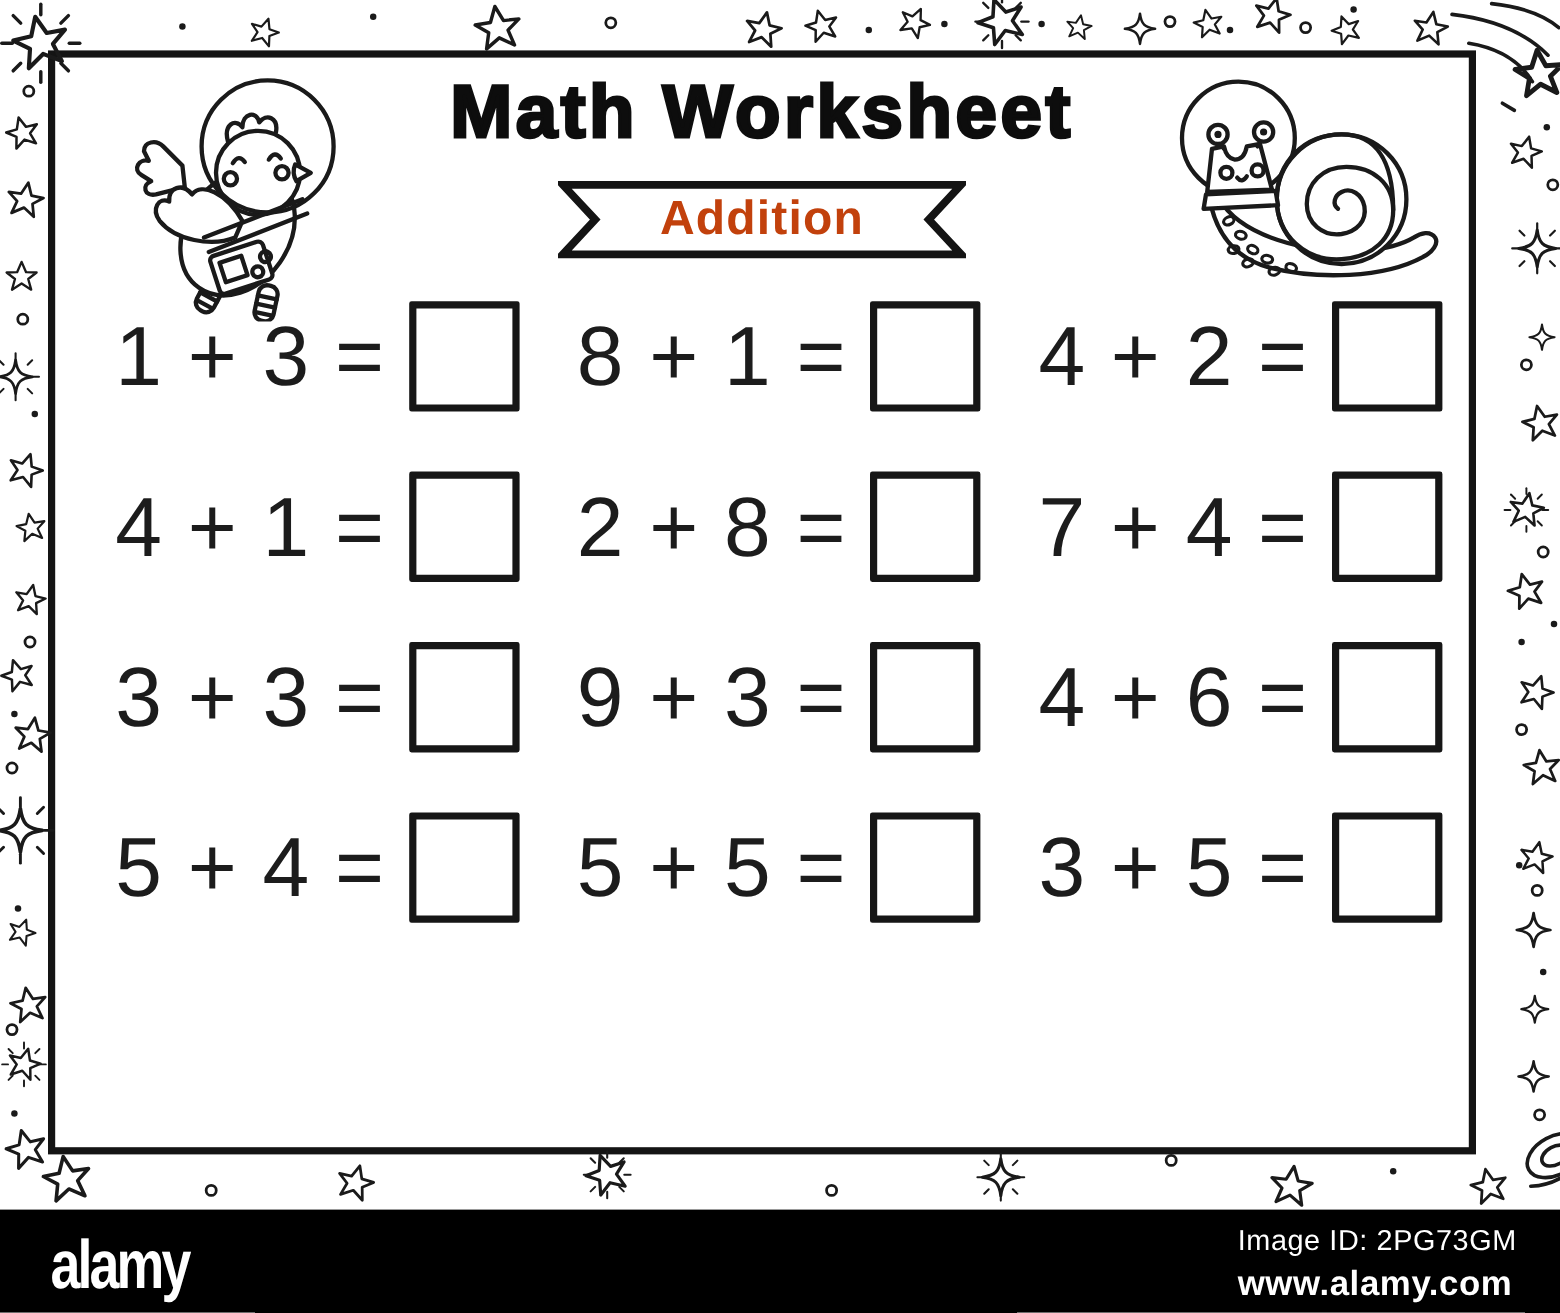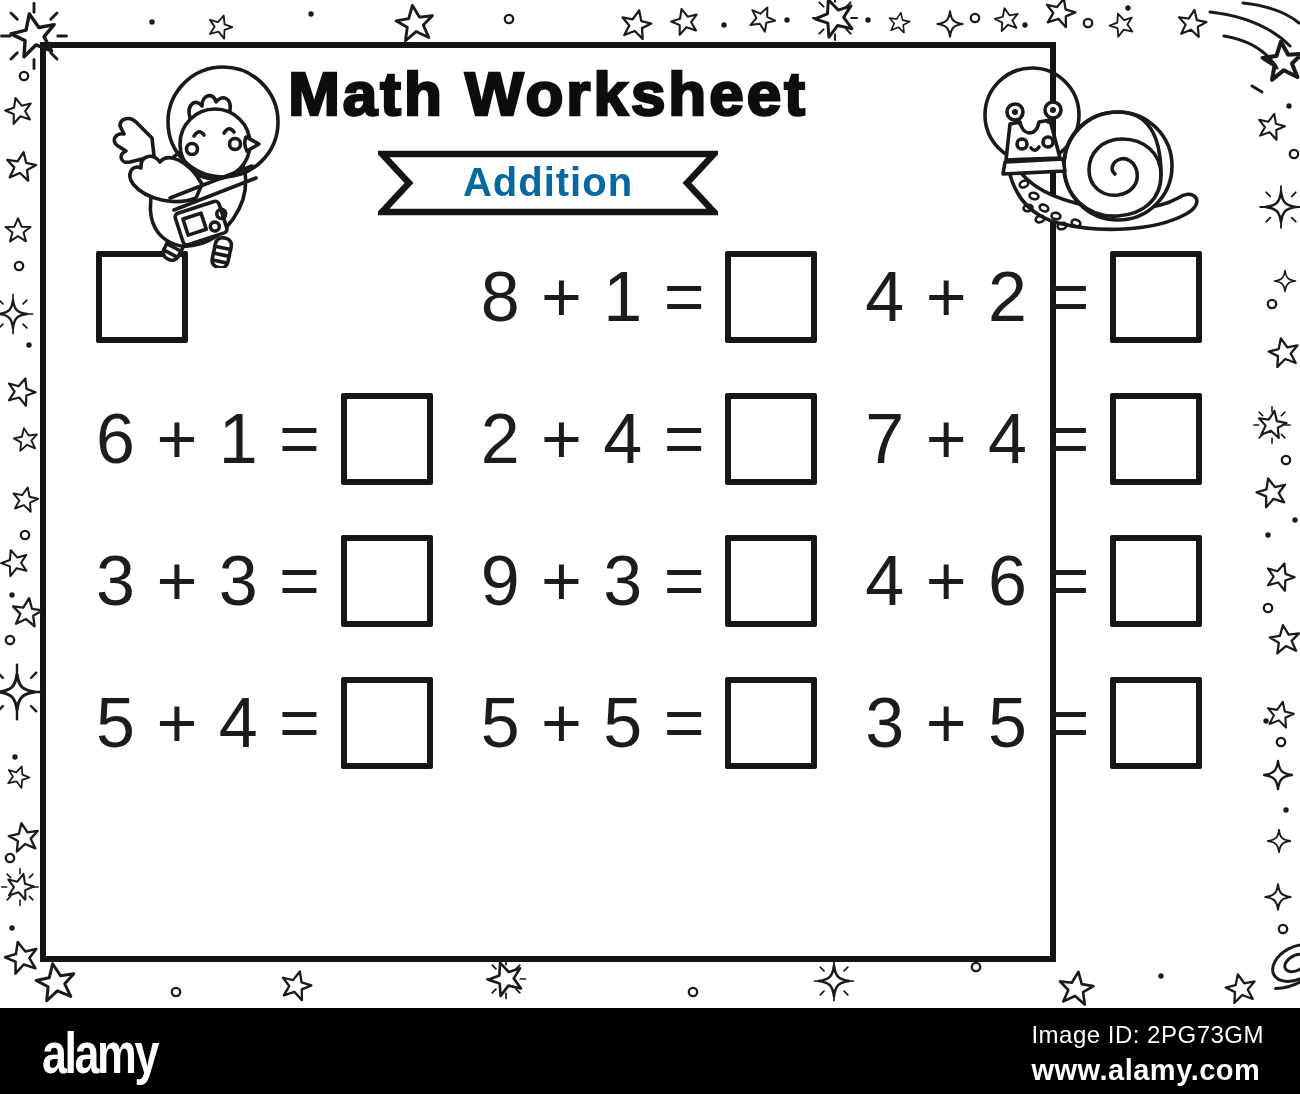--- a/index.html
+++ b/index.html
@@ -3,29 +3,29 @@
 <meta charset="utf-8">
 <style>
   html,body{margin:0;padding:0;background:#e8e8e8;}
   .page{position:relative;width:1300px;height:1094px;background:#ffffff;overflow:hidden;
         font-family:"Liberation Sans",sans-serif;color:#1a1a1a;}
   
   .star-layer{position:absolute;left:0;top:0;width:1300px;height:1094px;z-index:3;pointer-events:none;}
   .ln{fill:none;stroke:#1a1a1a;stroke-width:2.3;stroke-linejoin:round;stroke-linecap:round;}
   .fl{fill:#1a1a1a;stroke:none;}
   
-  .frame{position:absolute;left:40px;top:42px;width:1016px;height:920px;border:6px solid #141414;
+  .frame{position:absolute;left:40px;top:42px;width:1190px;height:920px;border:6px solid #141414;
          box-sizing:border-box;background:#ffffff;z-index:2;}
   .page-title{position:absolute;left:50%;top:10px;transform:translateX(-50%);
               font-size:62px;line-height:72px;font-weight:bold;letter-spacing:3px;white-space:nowrap;
               -webkit-text-stroke:2.6px #0d0d0d;color:#0d0d0d;}
   .banner{position:absolute;left:50%;top:102px;transform:translateX(-50%);width:340px;height:68px;}
   .banner svg{position:absolute;left:0;top:0;}
   .banner-label{position:absolute;left:0;top:0;width:340px;height:64px;display:flex;align-items:center;
-                justify-content:center;font-size:40px;font-weight:bold;letter-spacing:1px;color:#0369a1;}
+                justify-content:center;font-size:40px;font-weight:bold;letter-spacing:1px;color:#c2410c;}
   .char{position:absolute;z-index:2;}
   .char-chick{left:64px;top:8px;}
   .char-snail{left:912px;top:10px;}
   .wln{fill:none;stroke:#1a1a1a;stroke-width:3.6;stroke-linejoin:round;stroke-linecap:round;}
   .wfill{fill:#ffffff;stroke:#1a1a1a;stroke-width:3.6;stroke-linejoin:round;stroke-linecap:round;}
   
   .problems{position:absolute;left:50px;top:178px;width:1106px;display:grid;
             grid-template-columns:1fr 1fr 1fr;column-gap:48px;grid-auto-rows:142px;}
   .problem{display:flex;align-items:center;justify-content:space-between;}
   .expr{font-size:70px;color:#1c1c1c;letter-spacing:1px;white-space:nowrap;}
@@ -256,36 +256,37 @@
         <ellipse cx="86" cy="150" rx="4.5" ry="3.2" transform="rotate(25 86 150)"></ellipse>
         <ellipse cx="82" cy="161" rx="4.5" ry="3.2" transform="rotate(-20 82 161)"></ellipse>
         <ellipse cx="98" cy="158" rx="4.5" ry="3.2" transform="rotate(10 98 158)"></ellipse>
         <ellipse cx="104" cy="168" rx="4.5" ry="3.2" transform="rotate(-15 104 168)"></ellipse>
         <ellipse cx="118" cy="165" rx="4.5" ry="3.2" transform="rotate(20 118 165)"></ellipse>
       </g>
     </svg>
 
     <div class="problems">
       <div class="problem">
+        <span class="expr">1 + 3 =</span>
         <div class="answer-box"></div>
       </div>
       <div class="problem">
         <span class="expr">8 + 1 =</span>
         <div class="answer-box"></div>
       </div>
       <div class="problem">
         <span class="expr">4 + 2 =</span>
         <div class="answer-box"></div>
       </div>
       <div class="problem">
-        <span class="expr">6 + 1 =</span>
-        <div class="answer-box"></div>
-      </div>
-      <div class="problem">
-        <span class="expr">2 + 4 =</span>
+        <span class="expr">4 + 1 =</span>
+        <div class="answer-box"></div>
+      </div>
+      <div class="problem">
+        <span class="expr">2 + 8 =</span>
         <div class="answer-box"></div>
       </div>
       <div class="problem">
         <span class="expr">7 + 4 =</span>
         <div class="answer-box"></div>
       </div>
       <div class="problem">
         <span class="expr">3 + 3 =</span>
         <div class="answer-box"></div>
       </div>

